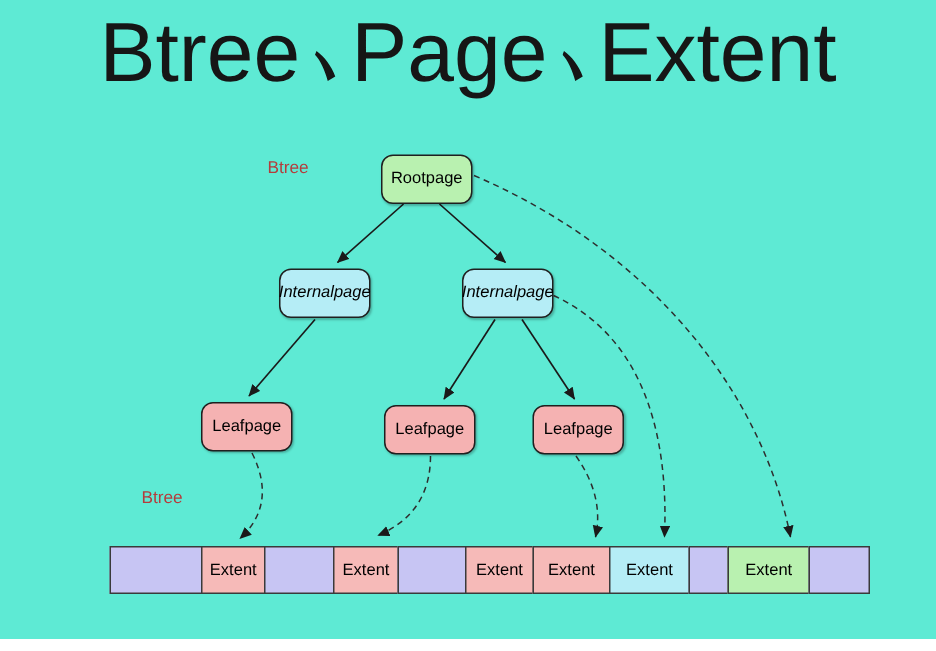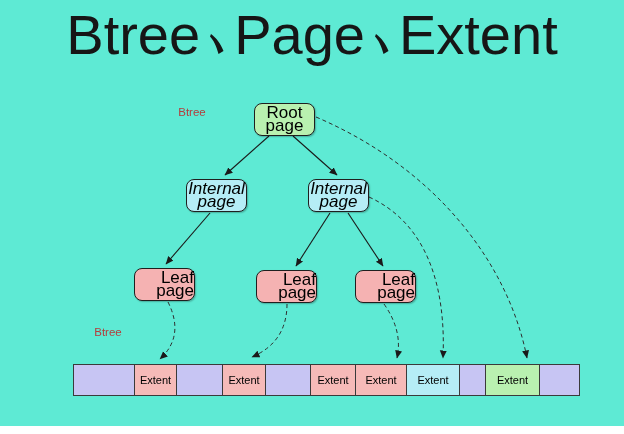--- a/index.html
+++ b/index.html
@@ -17,27 +17,27 @@
   .title .sep{display:inline-block;width:34px;position:relative;height:58px;}
   .title .sep svg{position:absolute;left:10px;top:27px;}
   
   .annotation{
     position:absolute;width:84px;text-align:center;
     color:#b43c3c;font-size:11.5px;line-height:13px;font-weight:400;
   }
   
   .node{
     position:absolute;width:59px;height:31px;border:1px solid #1f1f1f;border-radius:8px;
-    display:flex;flex-direction:column;justify-content:center;align-items:center;
-    font-size:17px;line-height:12.5px;color:#000;
+    display:flex;justify-content:center;align-items:center;
+    font-size:11px;line-height:12.5px;color:#000;
     box-shadow:1px 1px 1.5px rgba(0,0,0,0.25);
   }
   .green{background:#b9f1b0;}
   .cyan{background:#b5edf6;font-style:italic;}
-  .pink{background:#f5b2b2;align-items:flex-end;}
+  .pink{background:#f5b2b2;}
   
   .arrows{position:absolute;left:0;top:0;width:624px;height:434px;pointer-events:none;}
   .solid-edge{stroke:#1a1a1a;stroke-width:1.1;fill:none;}
   .dashed-edge{stroke:#2e2e2e;stroke-width:1;fill:none;stroke-dasharray:4 3;}
   
   .disk-bar{
     position:absolute;left:73px;top:364px;height:32px;display:flex;
   }
   .block{
     height:32px;border:1px solid #3a3a3a;box-sizing:border-box;

